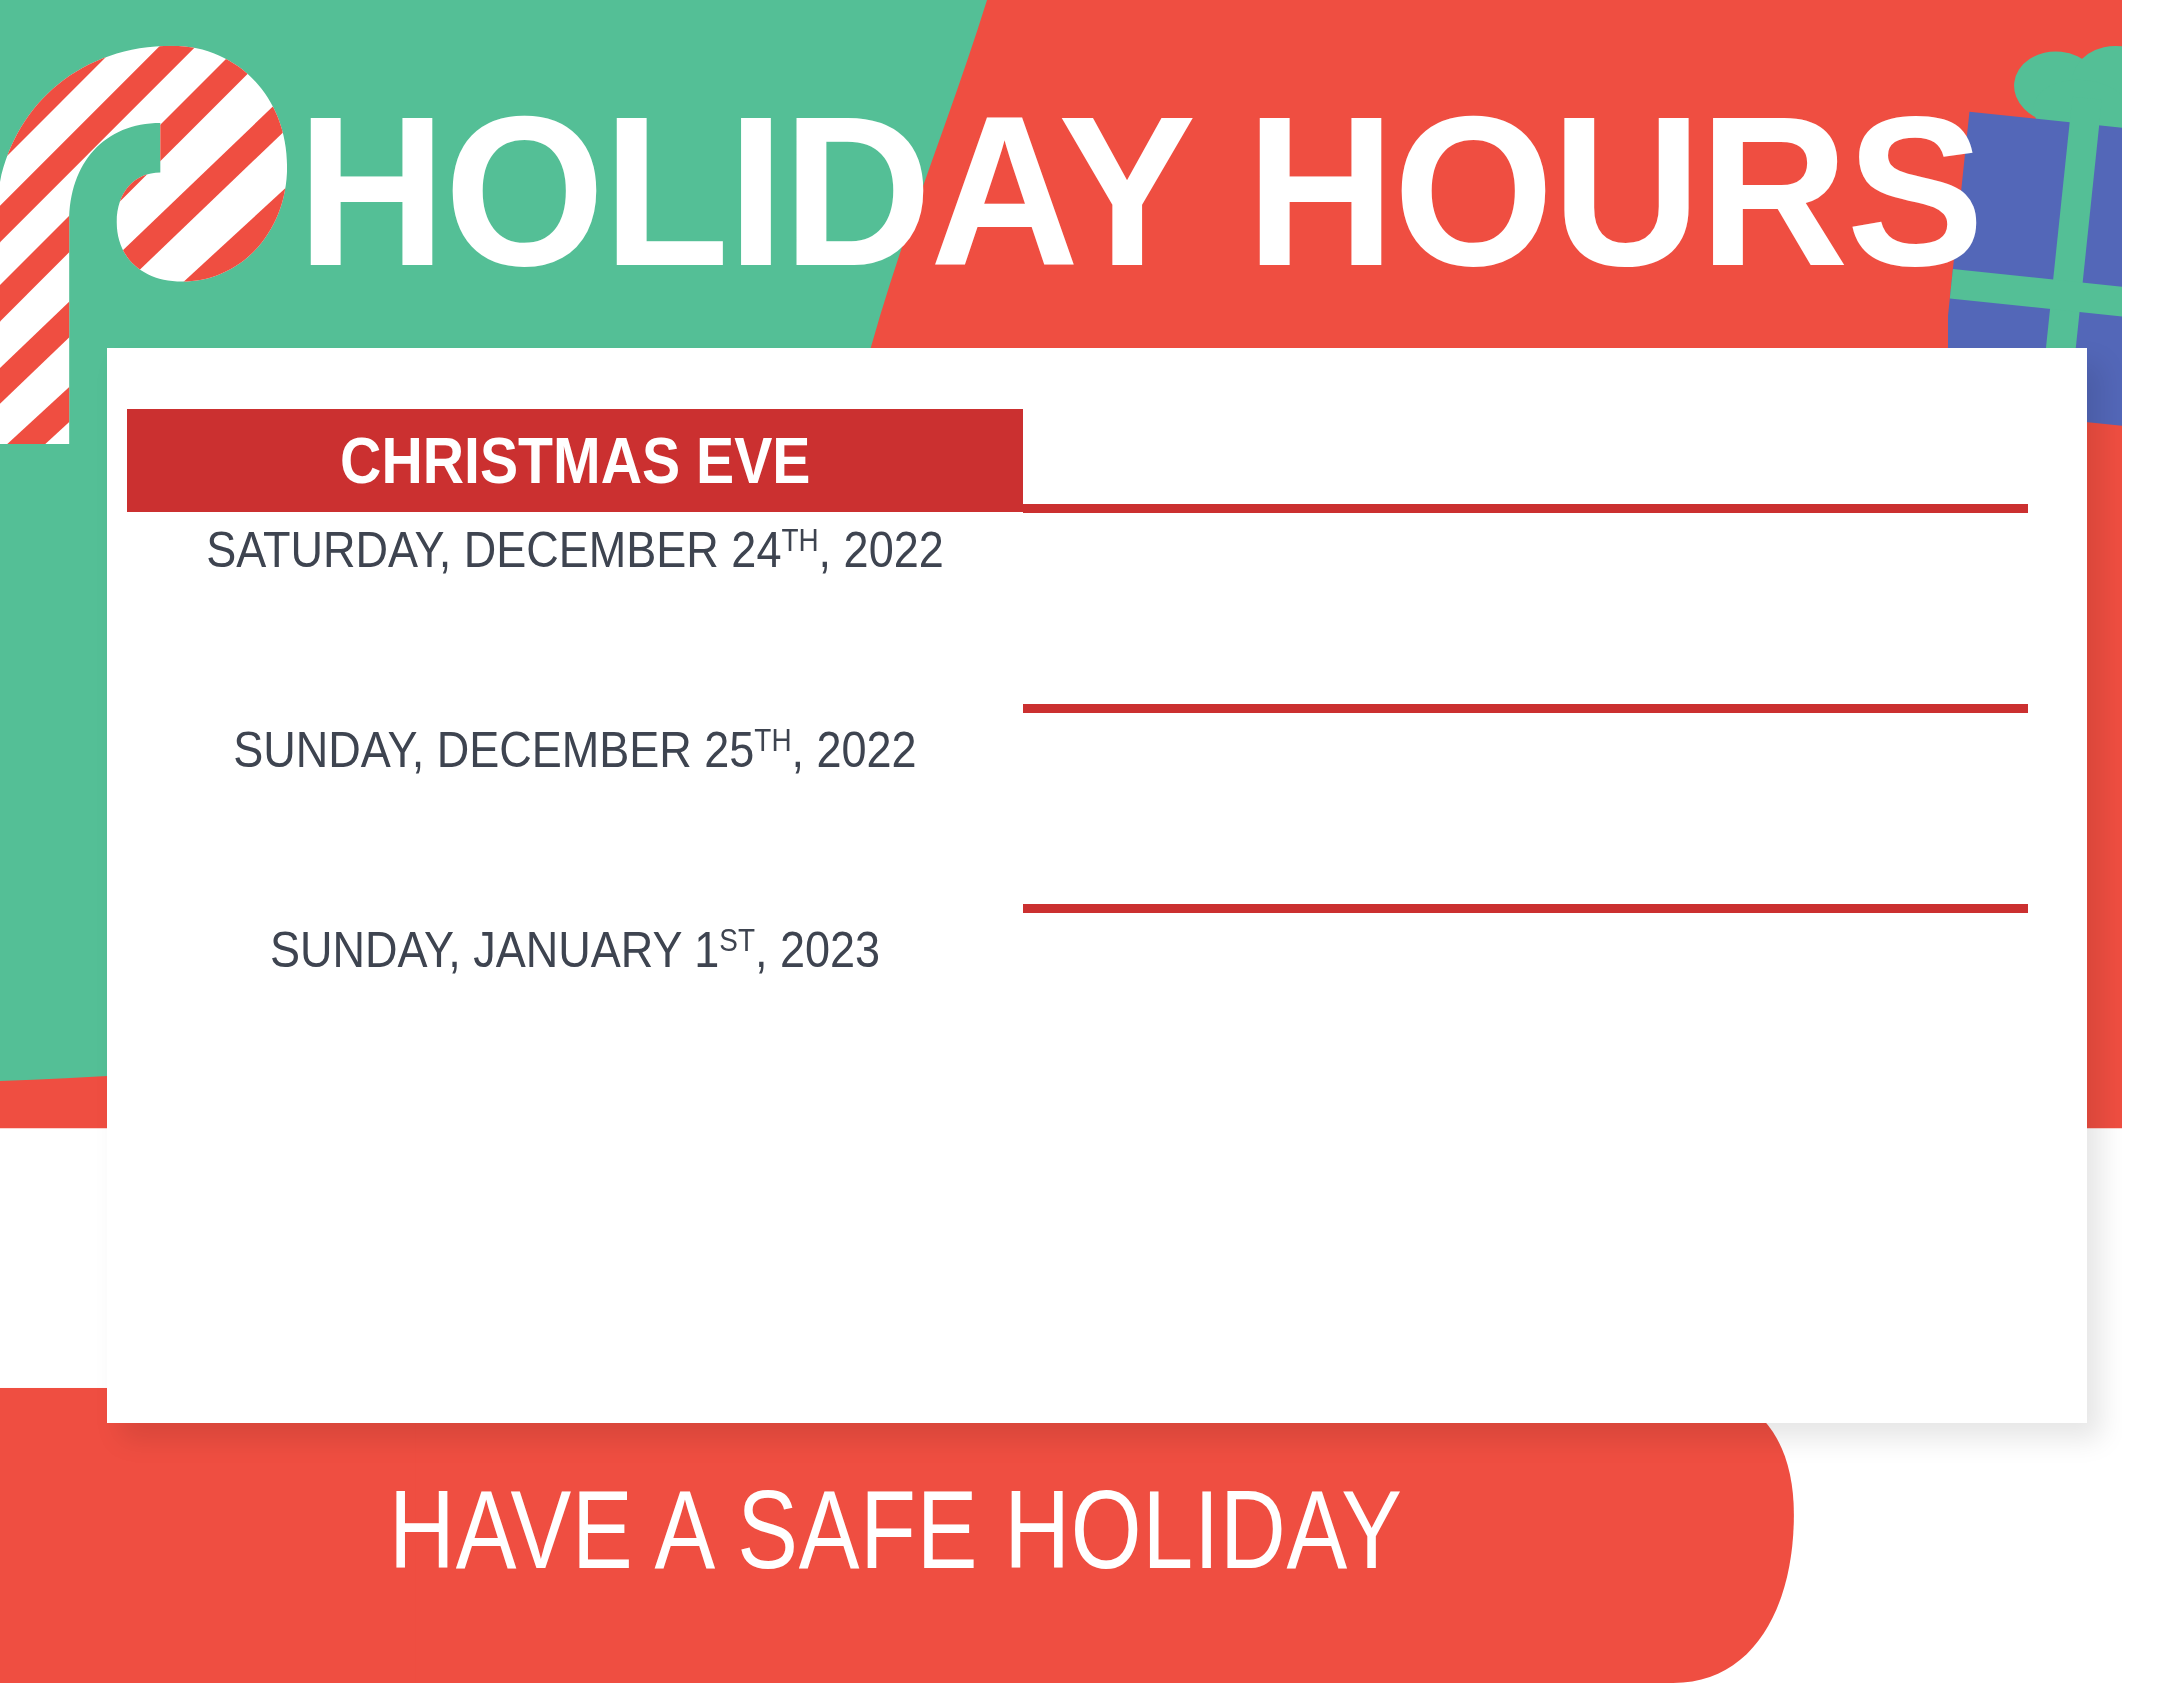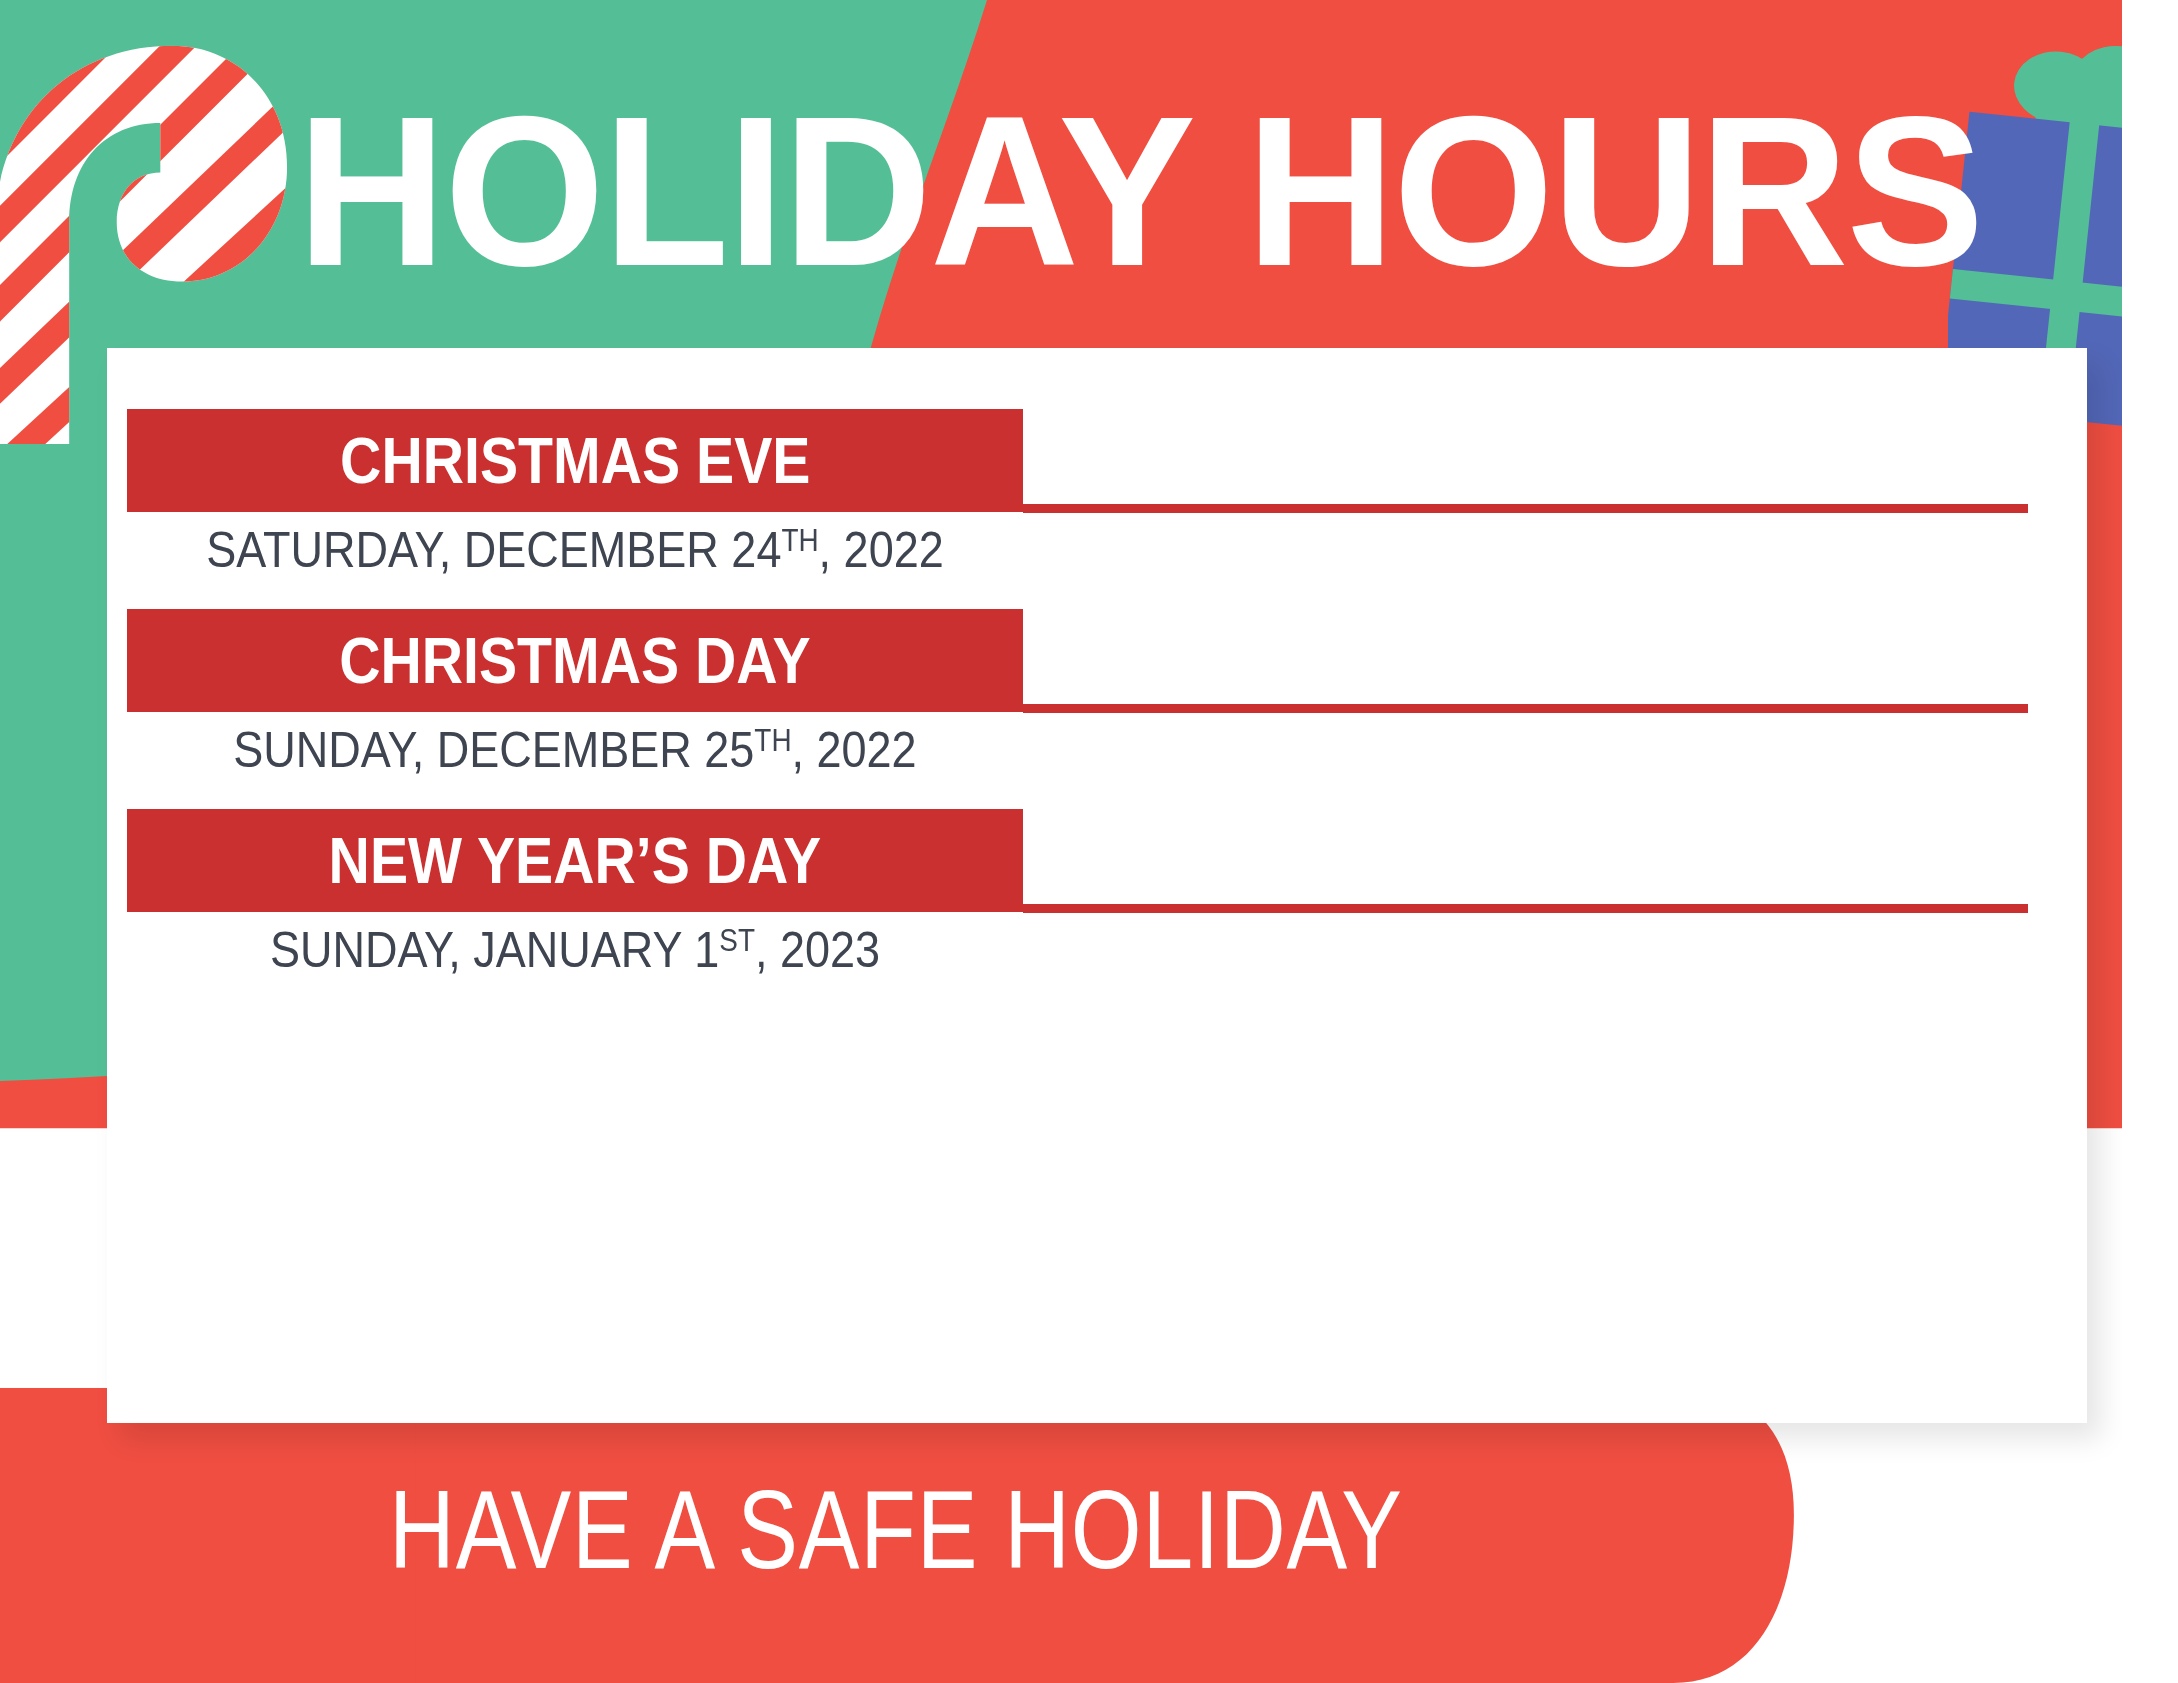--- a/index.html
+++ b/index.html
@@ -230,30 +230,24 @@
   <div class="card">
     <div class="rows" id="rows">
         <div class="row">
           <div class="row-bar">
             <span class="row-bar-label">CHRISTMAS EVE</span>
           </div>
           <div class="row-rule"></div>
           <div class="row-date"><span>SATURDAY, DECEMBER 24</span><sup>TH</sup><span>, 2022</span></div>
         </div>
         <div class="row">
-          <div class="row-bar">
-            <span class="row-bar-label">CHRISTMAS DAY</span>
-          </div>
           <div class="row-rule"></div>
           <div class="row-date"><span>SUNDAY, DECEMBER 25</span><sup>TH</sup><span>, 2022</span></div>
         </div>
         <div class="row">
-          <div class="row-bar">
-            <span class="row-bar-label">NEW YEAR’S DAY</span>
-          </div>
           <div class="row-rule"></div>
           <div class="row-date"><span>SUNDAY, JANUARY 1</span><sup>ST</sup><span>, 2023</span></div>
         </div>
       </div>
   </div>
 
   <div class="footer-text">HAVE A SAFE HOLIDAY</div>
 
 </div>
 

